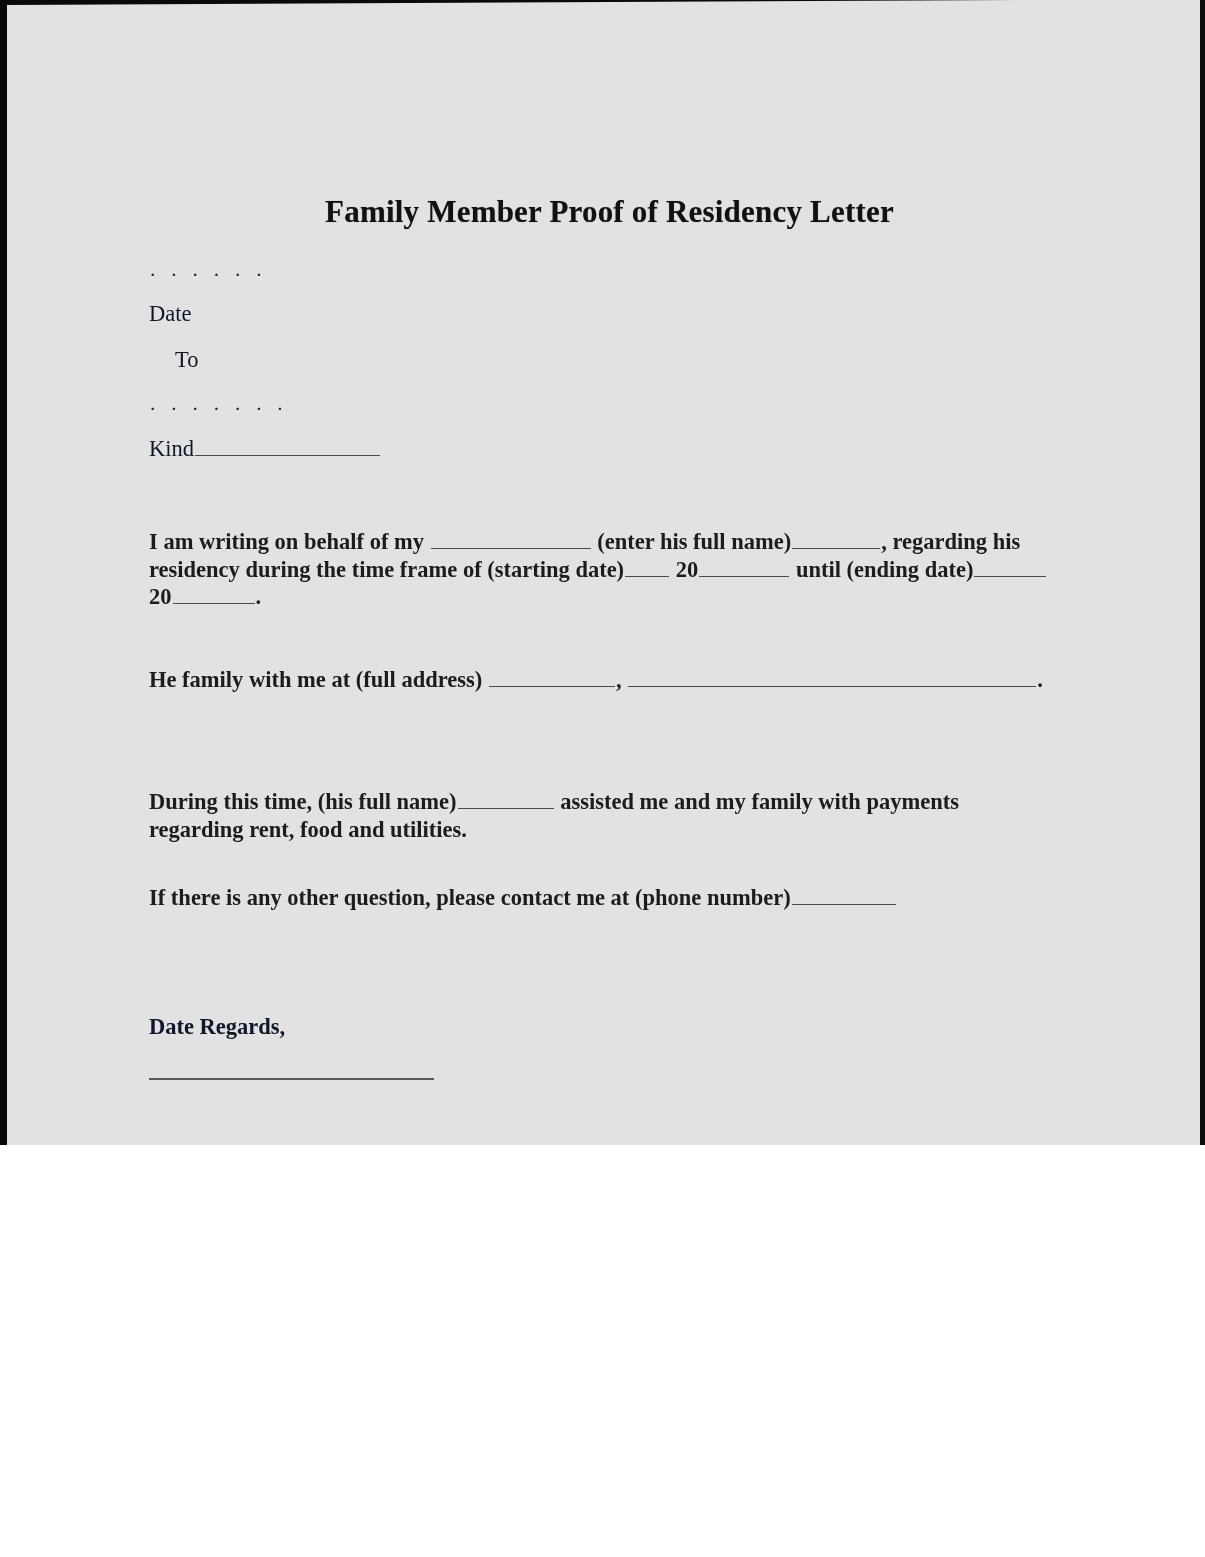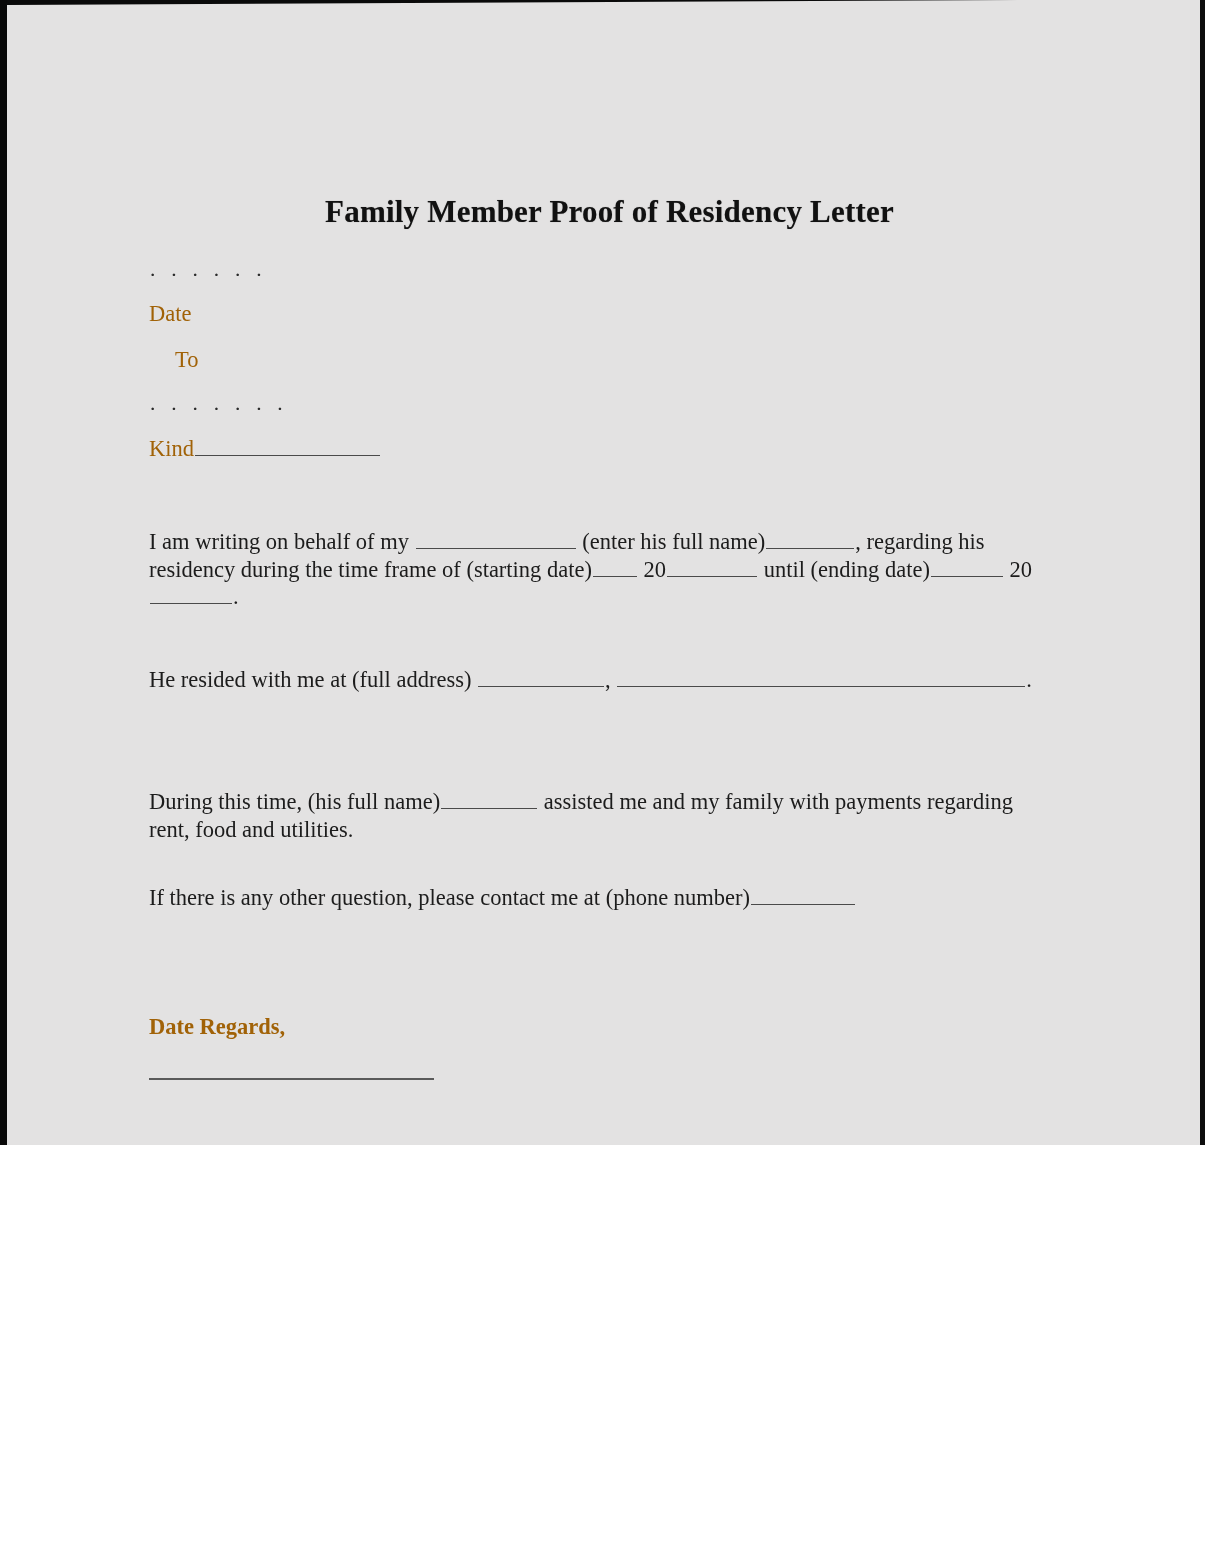--- a/index.html
+++ b/index.html
@@ -49,37 +49,38 @@
     letter-spacing: 0.2px;
     color: #111111;
     text-shadow: 0 0 1px rgba(0,0,0,0.35);
   }
 
   .line {
     position: absolute;
     left: 142px;
     font-size: 22.5px;
     line-height: 1.0;
-    color: #a16207;
+    color: #0f172a;
     white-space: nowrap;
   }
   .dots {
     letter-spacing: 4.2px;
     font-size: 22px;
     color: #2a2a2a;
   }
 
   .para {
     position: absolute;
     left: 142px;
     width: 910px;
     font-size: 22.5px;
     line-height: 27.5px;
     color: #1c1c1c;
     text-align: left;
+    font-weight: bold;
   }
 
   
   .blank {
     display: inline-block;
     border-bottom: 1.6px solid #4a4a4a;
     height: 17px;
     vertical-align: baseline;
     margin: 0 1px;
   }
@@ -128,21 +129,21 @@
     <div class="para" style="top:522px;">
       <span>I am writing on behalf of my</span>
       <span class="blank b-rel"></span>
       <span>(enter his full name)</span><span class="blank b-name"></span><span>, regarding his residency during the time frame of  (starting date)</span><span class="blank b-start"></span>
       <span>20</span><span class="blank b-year1"></span>
       <span>until (ending date)</span><span class="blank b-end"></span>
       <span>20</span><span class="blank b-year2"></span><span>.</span>
     </div>
 
     <div class="para" style="top:660px;">
-      <span>He resided with me at (full address)</span>
+      <span>He family with me at (full address)</span>
       <span class="blank b-addr1"></span><span>,</span>
       <span class="blank b-addr2"></span><span>.</span>
     </div>
 
     <div class="para" style="top:782px;">
       <span>During this time, (his full name)</span><span class="blank b-fname"></span>
       <span>assisted me and my family with payments regarding rent, food and utilities.</span>
     </div>
 
     <div class="para" style="top:878px;">

